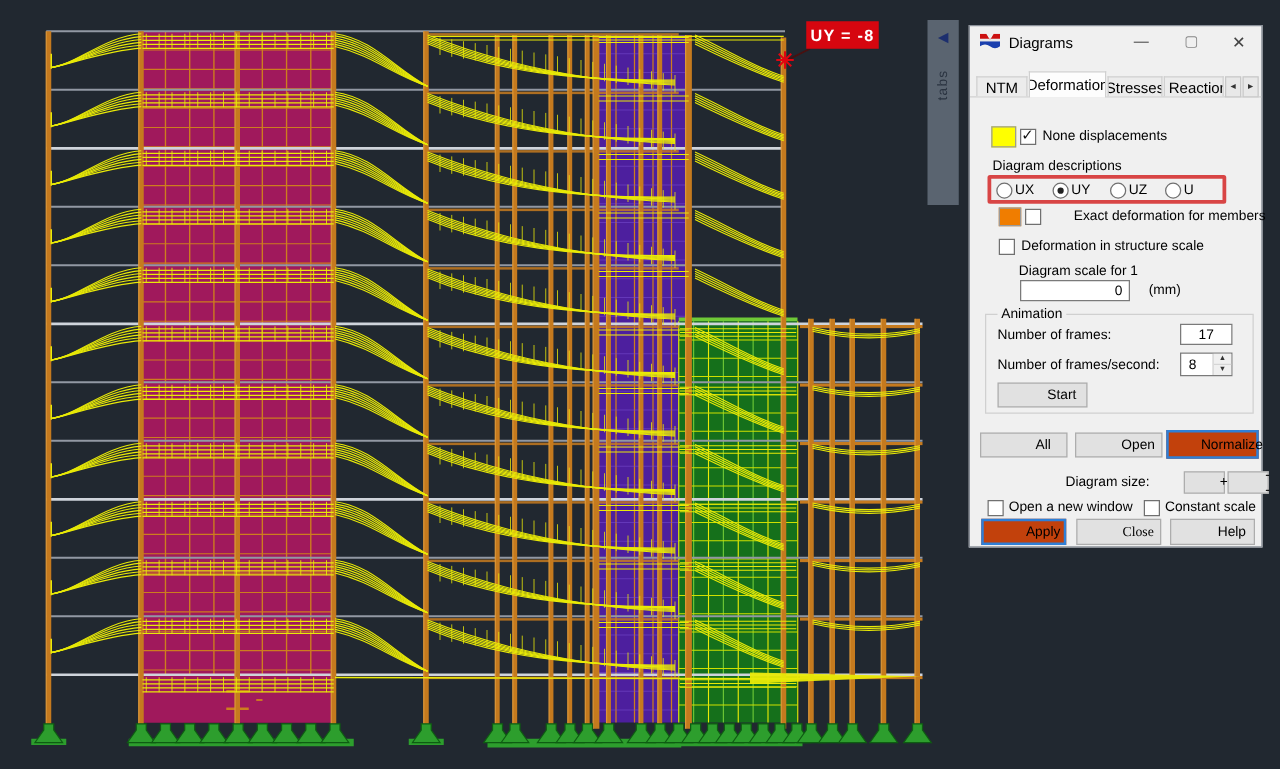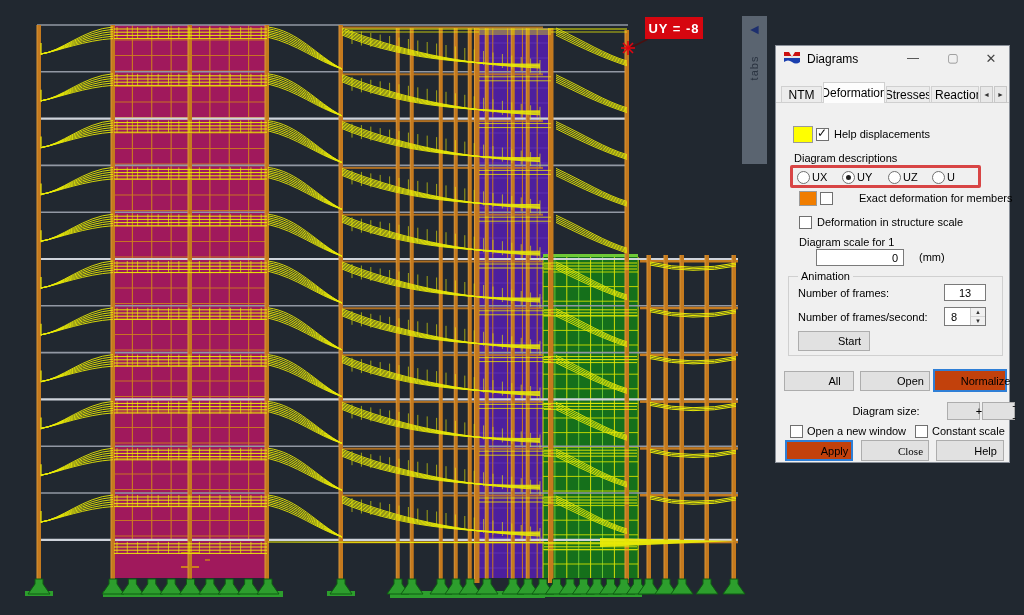--- a/index.html
+++ b/index.html
@@ -11,21 +11,21 @@
     background:#d6060f;color:#fff;font-size:13px;font-weight:bold;
     display:flex;align-items:center;justify-content:center;letter-spacing:1px;}
   
   .tabsbar{position:absolute;left:742px;top:16px;width:25px;height:148px;background:#5a6470;
     display:flex;flex-direction:column;align-items:center;padding-top:6px;box-sizing:border-box;}
   .tabsbar .arrow{color:#1d2f6e;font-size:14px;line-height:14px;}
   .tabsbar .vtext{margin-top:26px;transform:rotate(-90deg);transform-origin:center;
     color:#2a3340;font-size:11px;letter-spacing:1px;}
   
   .dialog{position:absolute;left:775px;top:20px;width:235px;height:418px;background:#f0f0f0;
-    border:1px solid #8a9099;box-sizing:border-box;font-size:11px;color:#000;margin-top:25px;}
+    border:1px solid #8a9099;box-sizing:border-box;font-size:11px;color:#000;}
   .titlebar{position:absolute;left:0;top:0;right:0;height:26px;}
   .title-icon{position:absolute;left:8px;top:6px;width:17px;height:14px;}
   .title-text{position:absolute;left:31px;top:6px;font-size:12px;}
   .winbtn{position:absolute;top:2px;width:30px;height:20px;display:flex;align-items:center;
     justify-content:center;color:#444;font-size:12px;}
   .tabstrip{position:absolute;left:0;top:36px;right:0;height:20px;border-bottom:1px solid #d0d0d0;}
   .tab{position:absolute;top:4px;height:16px;background:#ececec;border:1px solid #d0d0d0;border-bottom:none;
     box-sizing:border-box;display:flex;align-items:center;justify-content:center;font-size:12px;overflow:hidden;white-space:nowrap;text-align:center;}
   .tab.active{top:0;height:21px;background:#fdfdfd;z-index:2;}
   .tab-scroll{position:absolute;top:4px;width:13px;height:17px;background:#e8e8e8;border:1px solid #c8c8c8;
@@ -1140,49 +1140,49 @@
       <div class="tab" style="left:110px;width:44px;">Stresses</div>
       <div class="tab" style="left:155px;width:48px;justify-content:flex-start;padding-left:3px;">Reactions</div>
       <div class="tab-scroll" style="left:204px;">◄</div>
       <div class="tab-scroll" style="left:218px;">►</div>
     </div>
 
     <div class="swatch" style="left:17px;top:80px;width:20px;height:17px;background:#ffff00;"></div>
     <span class="cb on" style="left:40px;top:82px;">
         <span class="mark">✓</span>
       </span>
-    <span class="lbl" style="left:58px;top:82px;">Help displacements</span>
+    <span class="lbl" style="left:58px;top:82px;">None displacements</span>
 
     <span class="lbl" style="left:18px;top:106px;">Diagram descriptions</span>
 
     <div class="red-rect"></div>
     <span class="radio" style="left:21px;top:125px;"></span>
     <span class="lbl" style="left:36px;top:125px;">UX</span>
     <span class="radio on" style="left:66px;top:125px;"></span>
     <span class="lbl" style="left:81px;top:125px;">UY</span>
     <span class="radio" style="left:112px;top:125px;"></span>
     <span class="lbl" style="left:127px;top:125px;">UZ</span>
     <span class="radio" style="left:156px;top:125px;"></span>
     <span class="lbl" style="left:171px;top:125px;">U</span>
 
     <div class="swatch" style="left:23px;top:145px;width:18px;height:15px;background:#f07d00;"></div>
     <span class="cb" style="left:44px;top:146px;"></span>
     <span class="lbl" style="left:62px;top:146px;padding-left:21px;">Exact deformation for members</span>
 
     <span class="cb" style="left:23px;top:170px;"></span>
     <span class="lbl" style="left:41px;top:170px;">Deformation in structure scale</span>
 
-    <span class="lbl" style="left:23px;top:190px;">Diagram scale for 1</span>
+    <span class="lbl" style="left:39px;top:190px;">Diagram scale for 1</span>
     <div class="input" style="left:40px;top:203px;width:88px;height:17px;justify-content:flex-end;padding-right:5px;">0</div>
     <span class="lbl" style="left:143px;top:205px;">(mm)</span>
 
     <div class="groupbox" style="left:12px;top:230px;width:215px;height:80px;"></div>
     <span class="legend" style="left:22px;top:224px;">Animation</span>
     <span class="lbl" style="left:22px;top:241px;">Number of frames:</span>
-    <div class="input" style="left:168px;top:238px;width:42px;height:17px;justify-content:center;">13</div>
+    <div class="input" style="left:168px;top:238px;width:42px;height:17px;justify-content:center;">17</div>
     <span class="lbl" style="left:22px;top:265px;">Number of frames/second:</span>
     <div class="spin" style="left:168px;top:261px;width:42px;height:19px;">
       <span class="val">8</span>
       <span class="btns">
         <span class="sb">▲</span>
         <span class="sb">▼</span>
       </span>
     </div>
     <div class="btn" style="left:22px;top:285px;width:72px;height:20px;">Start</div>
 

